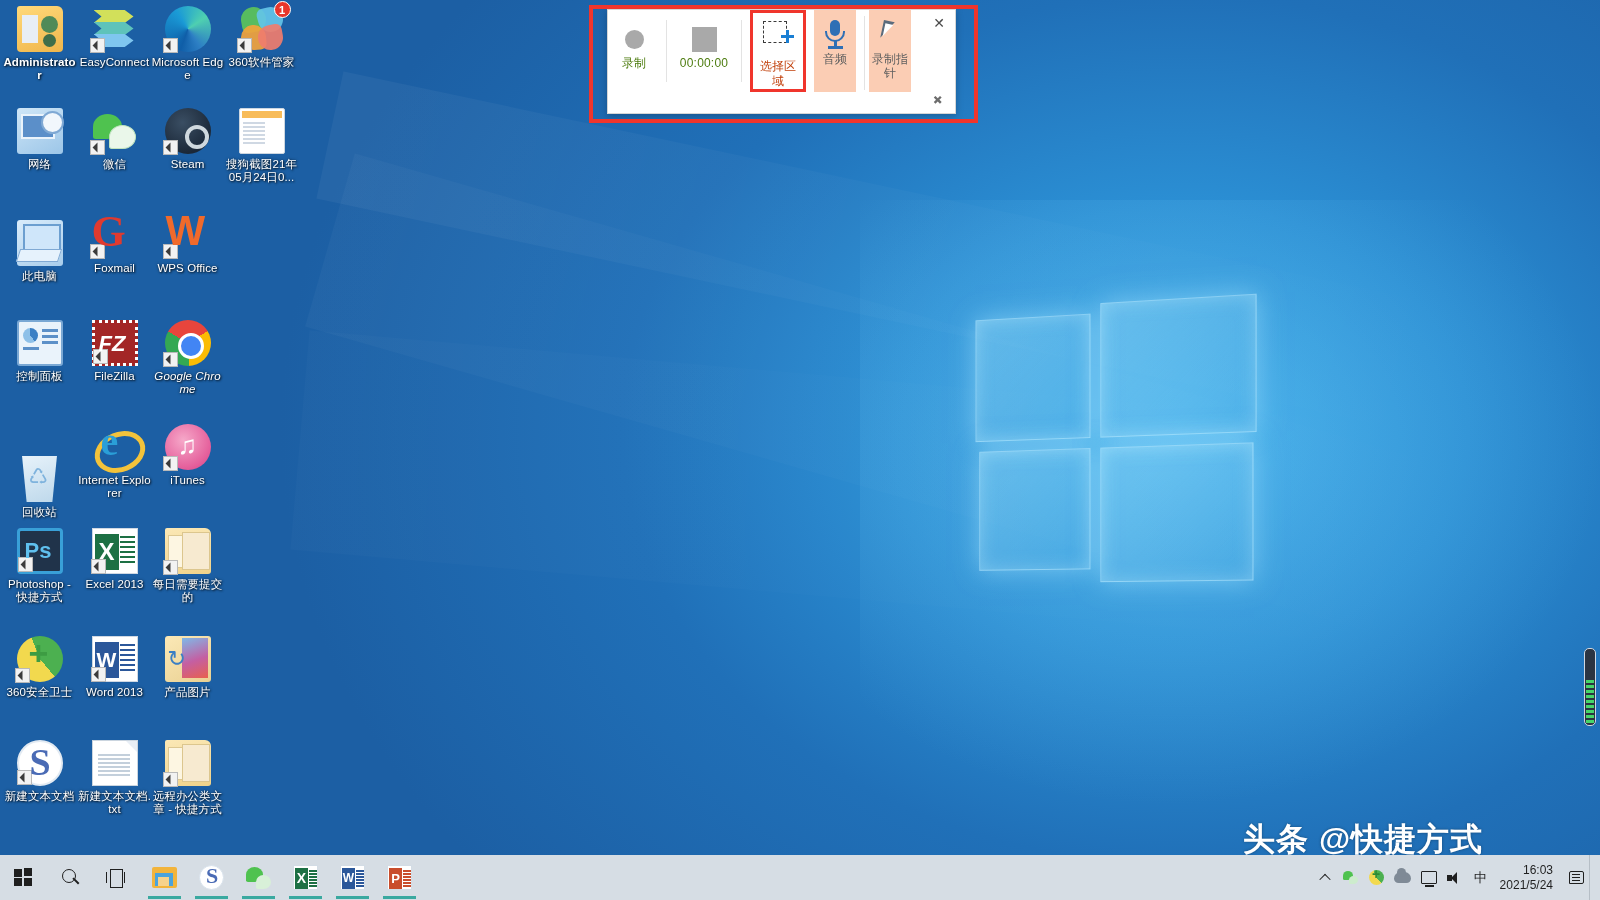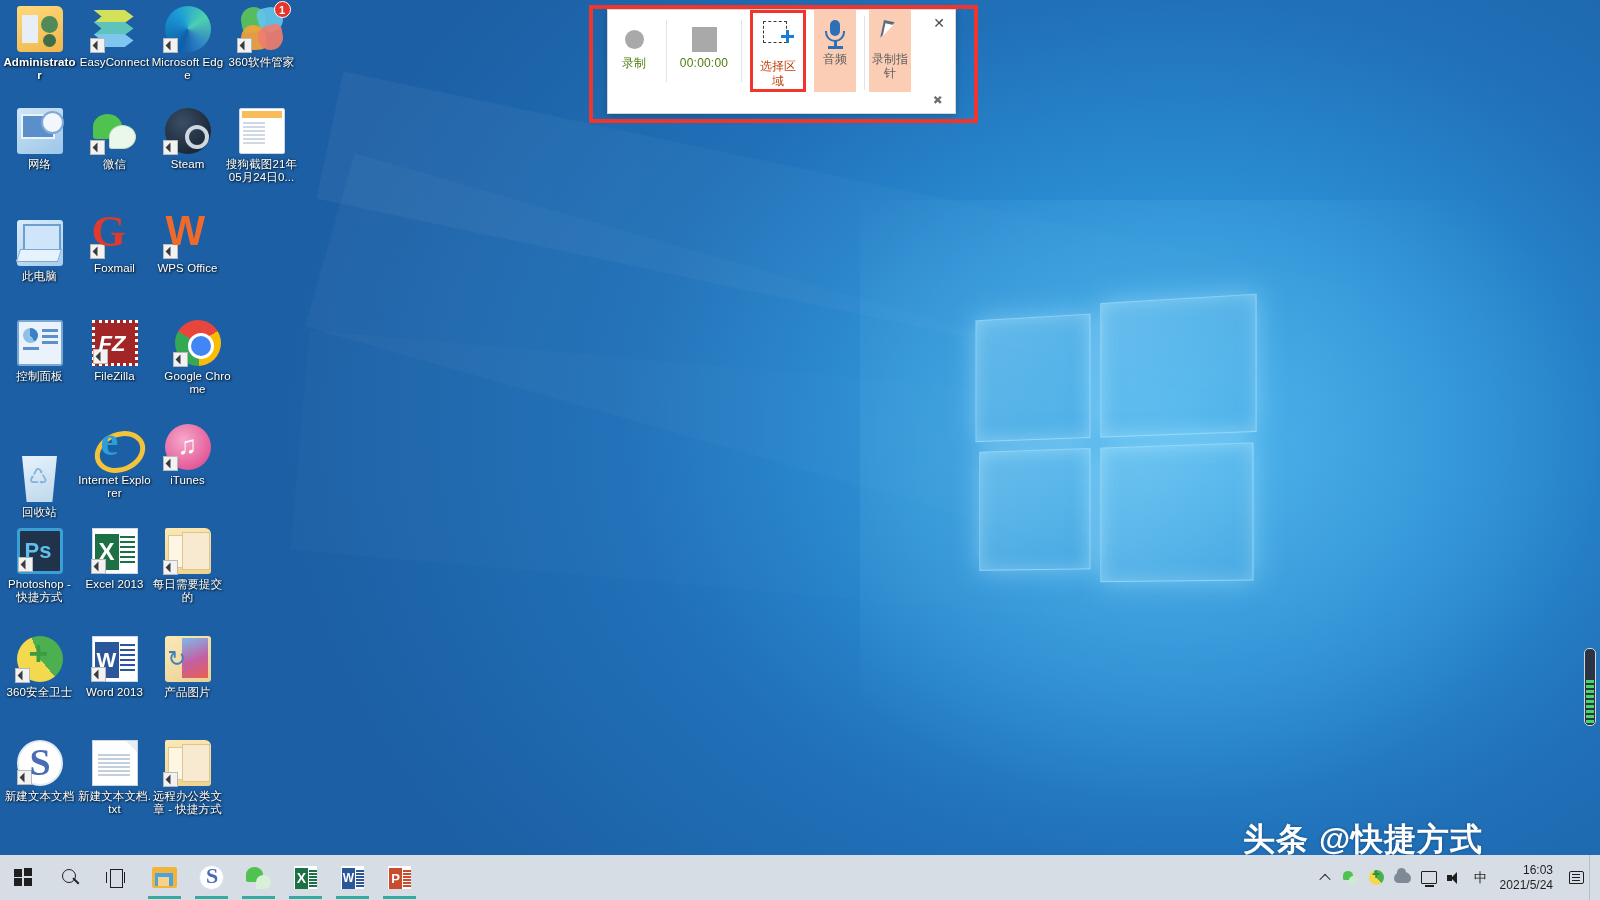--- a/index.html
+++ b/index.html
@@ -533,21 +533,21 @@
       <div class="icon-cell" style="left: 2px; top: 320px;">
         <div class="icon-art a-cpanel"></div>
         <div class="icon-label">控制面板</div>
       </div>
       <div class="icon-cell" style="left: 77px; top: 320px;">
         <div class="icon-art a-filezilla">
           <span class="shortcut-arrow"></span>
         </div>
         <div class="icon-label">FileZilla</div>
       </div>
-      <div class="icon-cell" style="left: 160px; top: 320px;">
+      <div class="icon-cell" style="left: 150px; top: 320px; font-style: italic;">
         <div class="icon-art a-chrome">
           <span class="shortcut-arrow"></span>
         </div>
         <div class="icon-label">Google Chrome</div>
       </div>
       <div class="icon-cell" style="left: 2px; top: 424px; margin-top: 32px;">
         <div class="icon-art a-recycle"></div>
         <div class="icon-label">回收站</div>
       </div>
       <div class="icon-cell" style="left: 77px; top: 424px;">

